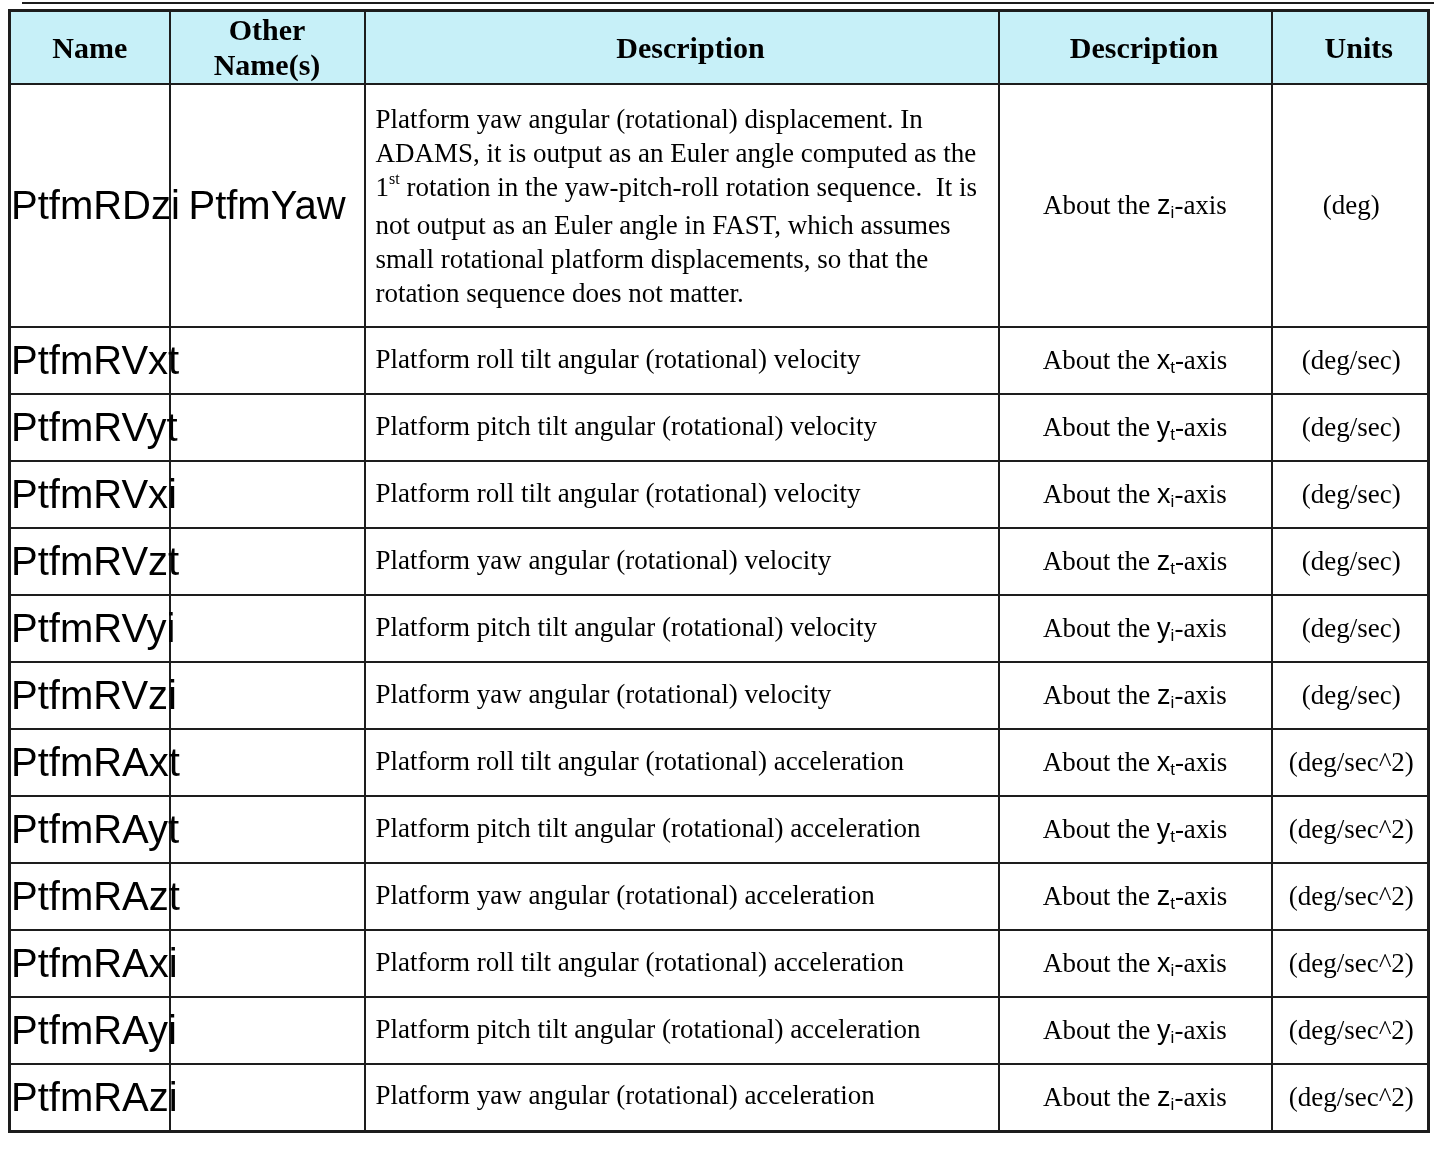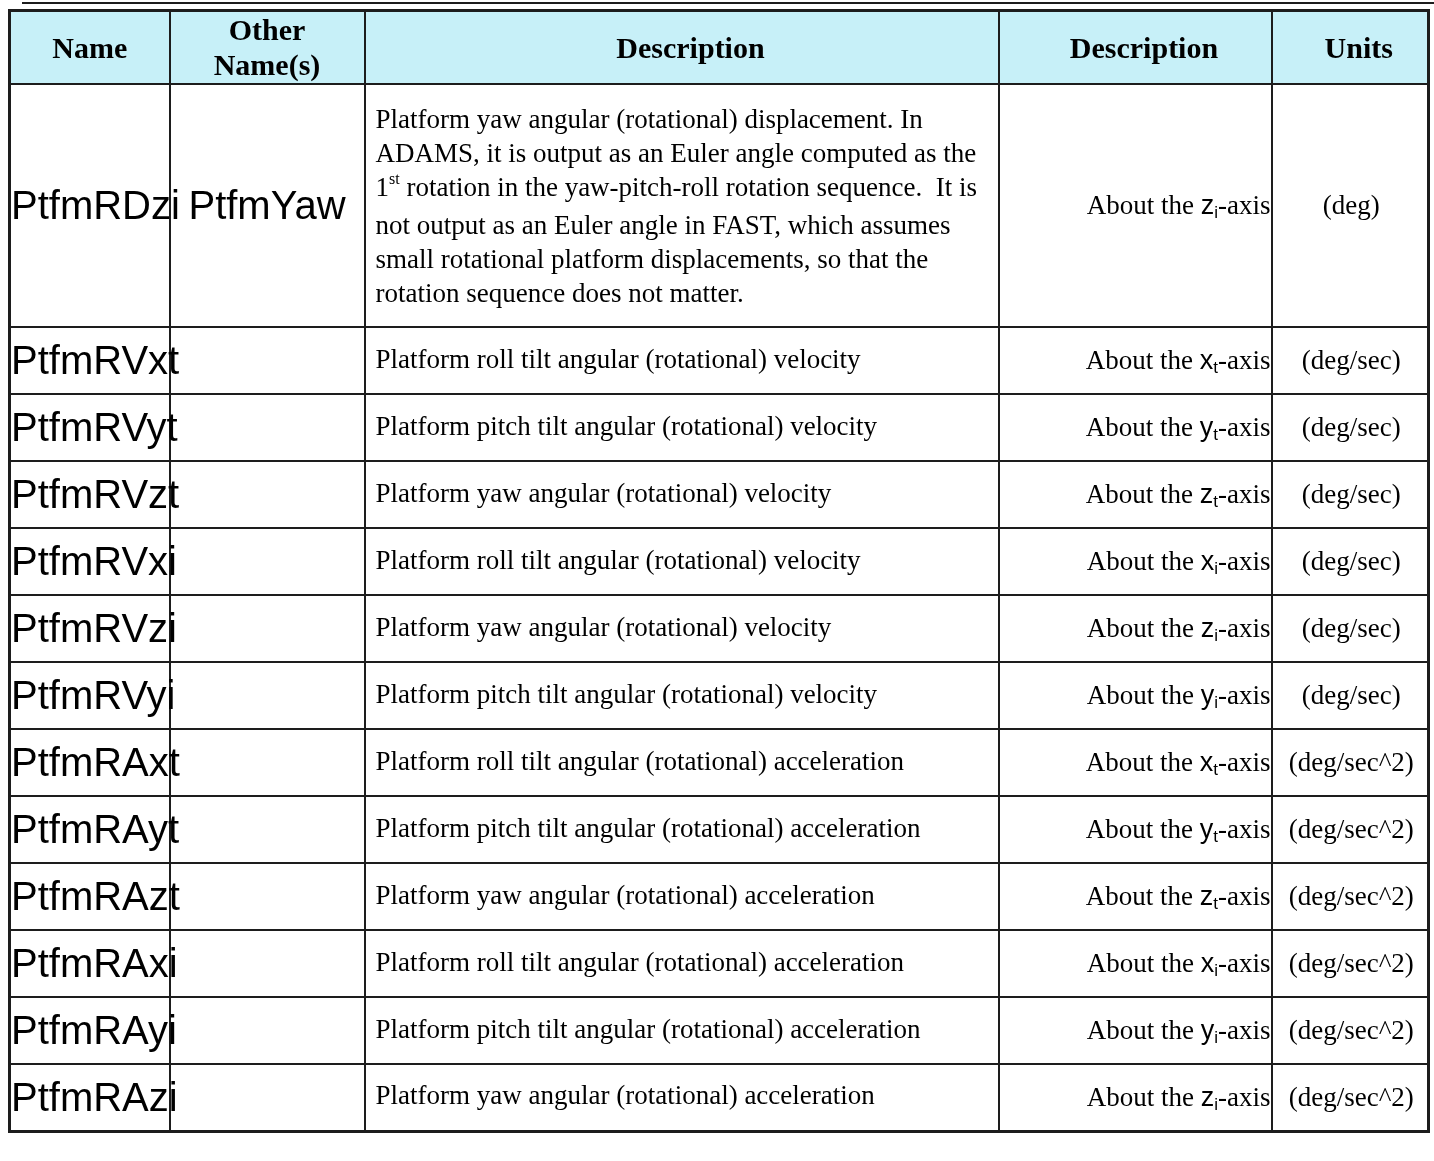--- a/index.html
+++ b/index.html
@@ -48,21 +48,21 @@
     font-family: "Liberation Sans", sans-serif;
     font-size: 40px;
     text-align: center;
   }
   td.desc {
     font-family: "Liberation Serif", serif;
     text-align: left;
     padding: 6px 8px 6px 10px;
     line-height: 34px;
   }
-  td.conv { text-align: right; }
+  td.conv { text-align: center; }
   td.units { text-align: center; padding-left: 3px; white-space: nowrap; }
   .axis {
     font-family: "Liberation Sans", sans-serif;
     font-size: 27px;
   }
   sub.axis-sub {
     font-family: "Liberation Sans", sans-serif;
     font-size: 17px;
     vertical-align: baseline;
     position: relative; top: 4px;
@@ -112,45 +112,45 @@
       <td class="units">(deg/sec)</td>
     </tr>
     <tr>
       <td class="name">PtfmRVyt</td>
       <td class="name"></td>
       <td class="desc"><span>Platform pitch tilt angular (rotational) velocity</span><sup class="ord"></sup><span></span></td>
       <td class="conv"><span>About the </span><span class="axis">y</span><sub class="axis-sub">t</sub><span>-axis</span></td>
       <td class="units">(deg/sec)</td>
     </tr>
     <tr>
+      <td class="name">PtfmRVxi</td>
+      <td class="name"></td>
+      <td class="desc"><span>Platform roll tilt angular (rotational) velocity</span><sup class="ord"></sup><span></span></td>
+      <td class="conv"><span>About the </span><span class="axis">x</span><sub class="axis-sub">i</sub><span>-axis</span></td>
+      <td class="units">(deg/sec)</td>
+    </tr>
+    <tr>
       <td class="name">PtfmRVzt</td>
       <td class="name"></td>
       <td class="desc"><span>Platform yaw angular (rotational) velocity</span><sup class="ord"></sup><span></span></td>
       <td class="conv"><span>About the </span><span class="axis">z</span><sub class="axis-sub">t</sub><span>-axis</span></td>
       <td class="units">(deg/sec)</td>
     </tr>
     <tr>
-      <td class="name">PtfmRVxi</td>
+      <td class="name">PtfmRVyi</td>
       <td class="name"></td>
-      <td class="desc"><span>Platform roll tilt angular (rotational) velocity</span><sup class="ord"></sup><span></span></td>
-      <td class="conv"><span>About the </span><span class="axis">x</span><sub class="axis-sub">i</sub><span>-axis</span></td>
+      <td class="desc"><span>Platform pitch tilt angular (rotational) velocity</span><sup class="ord"></sup><span></span></td>
+      <td class="conv"><span>About the </span><span class="axis">y</span><sub class="axis-sub">i</sub><span>-axis</span></td>
       <td class="units">(deg/sec)</td>
     </tr>
     <tr>
       <td class="name">PtfmRVzi</td>
       <td class="name"></td>
       <td class="desc"><span>Platform yaw angular (rotational) velocity</span><sup class="ord"></sup><span></span></td>
       <td class="conv"><span>About the </span><span class="axis">z</span><sub class="axis-sub">i</sub><span>-axis</span></td>
-      <td class="units">(deg/sec)</td>
-    </tr>
-    <tr>
-      <td class="name">PtfmRVyi</td>
-      <td class="name"></td>
-      <td class="desc"><span>Platform pitch tilt angular (rotational) velocity</span><sup class="ord"></sup><span></span></td>
-      <td class="conv"><span>About the </span><span class="axis">y</span><sub class="axis-sub">i</sub><span>-axis</span></td>
       <td class="units">(deg/sec)</td>
     </tr>
     <tr>
       <td class="name">PtfmRAxt</td>
       <td class="name"></td>
       <td class="desc"><span>Platform roll tilt angular (rotational) acceleration</span><sup class="ord"></sup><span></span></td>
       <td class="conv"><span>About the </span><span class="axis">x</span><sub class="axis-sub">t</sub><span>-axis</span></td>
       <td class="units">(deg/sec^2)</td>
     </tr>
     <tr>

